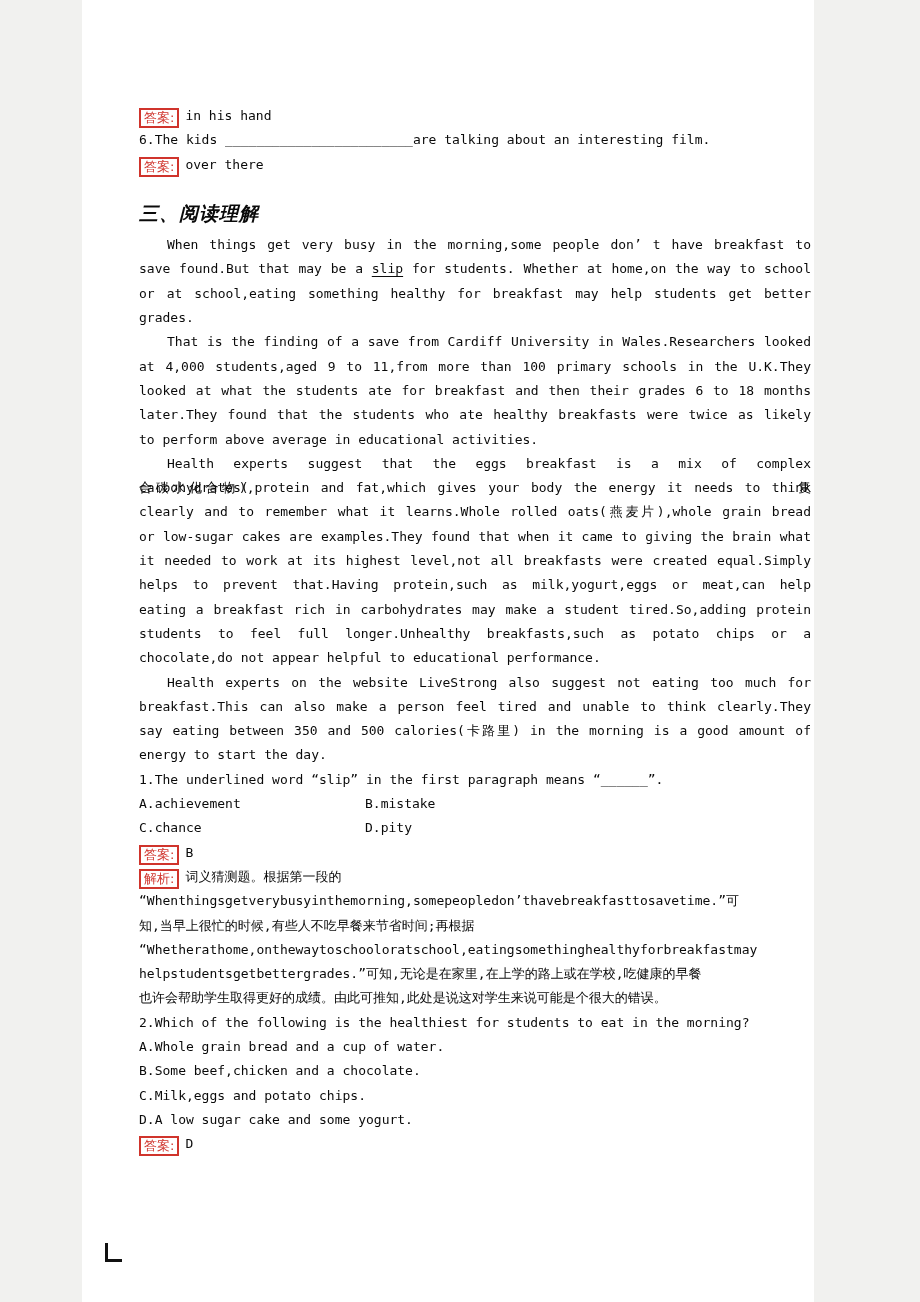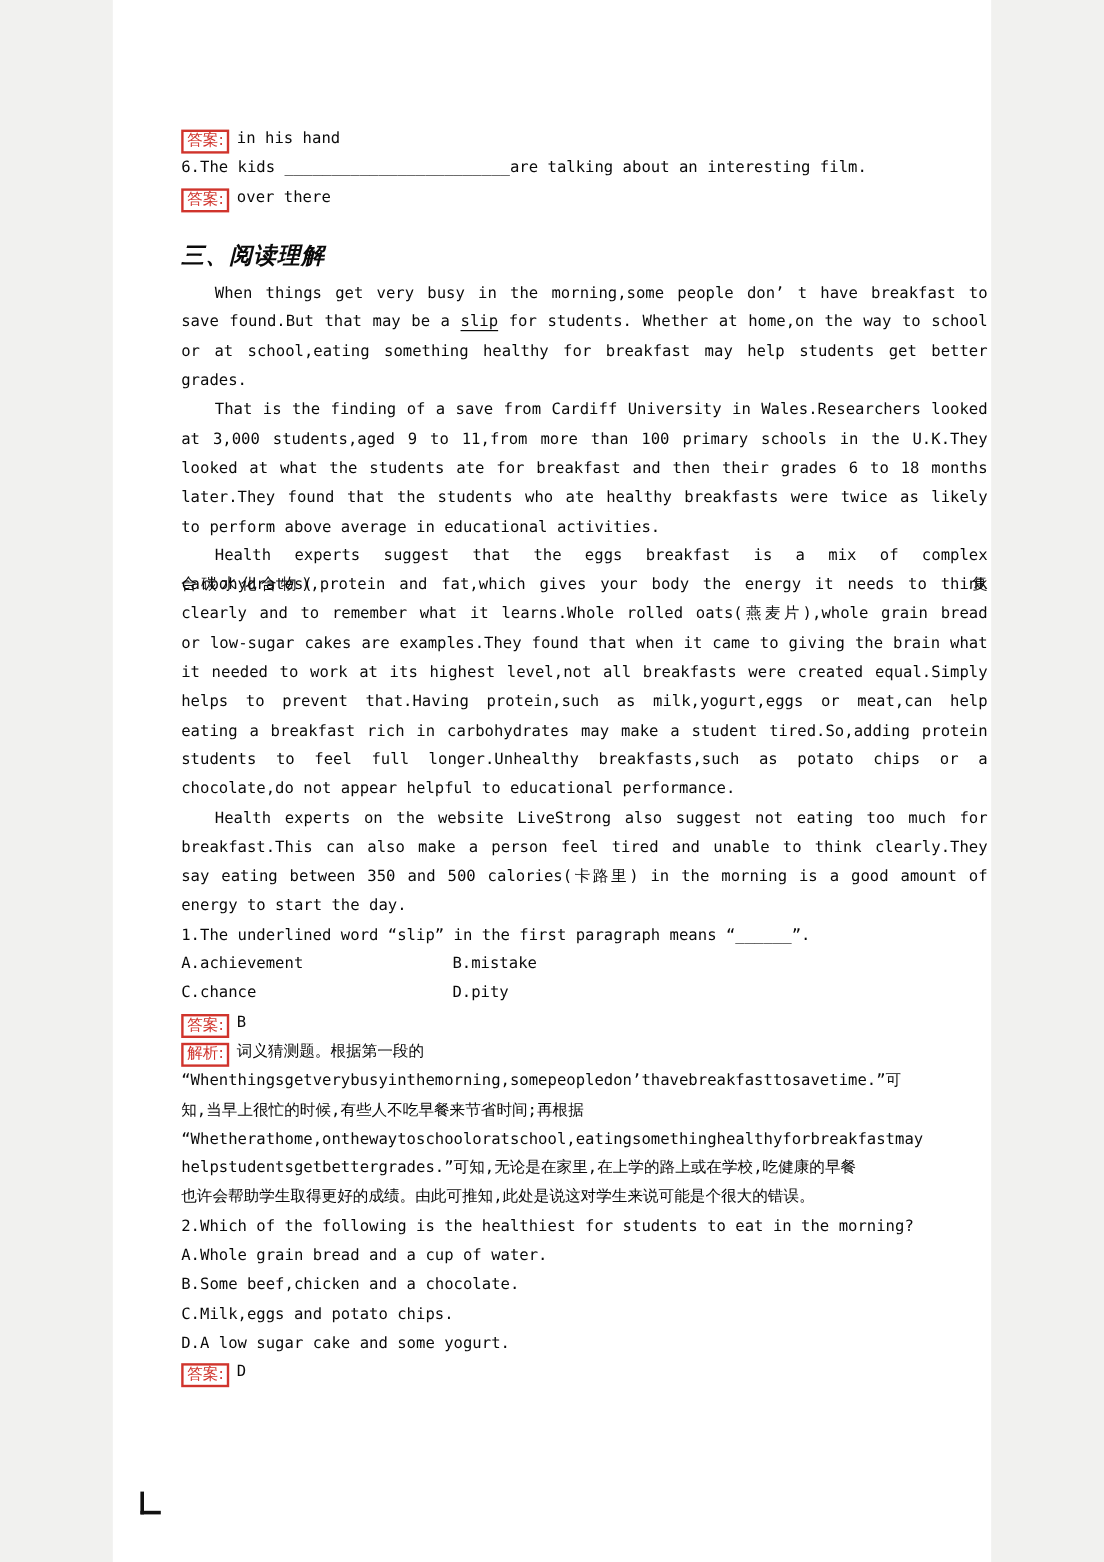--- a/index.html
+++ b/index.html
@@ -5,21 +5,21 @@
   * { margin:0; padding:0; box-sizing:border-box; }
   html,body { width:920px; height:1302px; }
   body {
     background:#f1f1ef;
     color:#0a0a0a;
     font-family:"DejaVu Sans Mono","Liberation Mono",monospace;
     position:relative;
     overflow:hidden;
   }
   .page {
-    position:absolute; left:94px; top:0;
+    position:absolute; left:82px; top:0;
     width:732px; height:1302px;
     background:#ffffff;
     padding:104px 20px 0 57px;
   }
   .content { width:672px; }
   .line {
     font-size:13px;
     line-height:24.3px;
     height:24.3px;
     overflow:visible;
@@ -73,21 +73,21 @@
 
     <div>
       <div class="line j indent">When things get very busy in the morning,some people don’ t have breakfast to</div>
       <div class="line j"><span>save found.But that may be a </span><span class="u">slip</span><span> for students. Whether at home,on the way to school</span></div>
       <div class="line j">or at school,eating something healthy for breakfast may help students get better</div>
       <div class="line wrapline">grades.</div>
     </div>
 
     <div>
       <div class="line j indent">That is the finding of a save from Cardiff University in Wales.Researchers looked</div>
-      <div class="line j">at 3,000 students,aged 9 to 11,from more than 100 primary schools in the U.K.They</div>
+      <div class="line j">at 4,000 students,aged 9 to 11,from more than 100 primary schools in the U.K.They</div>
       <div class="line j">looked at what the students ate for breakfast and then their grades 6 to 18 months</div>
       <div class="line j">later.They found that the students who ate healthy breakfasts were twice as likely</div>
       <div class="line wrapline">to perform above average in educational activities.</div>
     </div>
 
     <div>
       <div class="line j indent">Health experts suggest that the eggs breakfast is a mix of complex carbohydrates(复</div>
       <div class="line j">合碳水化合物),protein and fat,which gives your body the energy it needs to think</div>
       <div class="line j">clearly and to remember what it learns.Whole rolled oats(燕麦片),whole grain bread</div>
       <div class="line j">or low-sugar cakes are examples.They found that when it came to giving the brain what</div>

